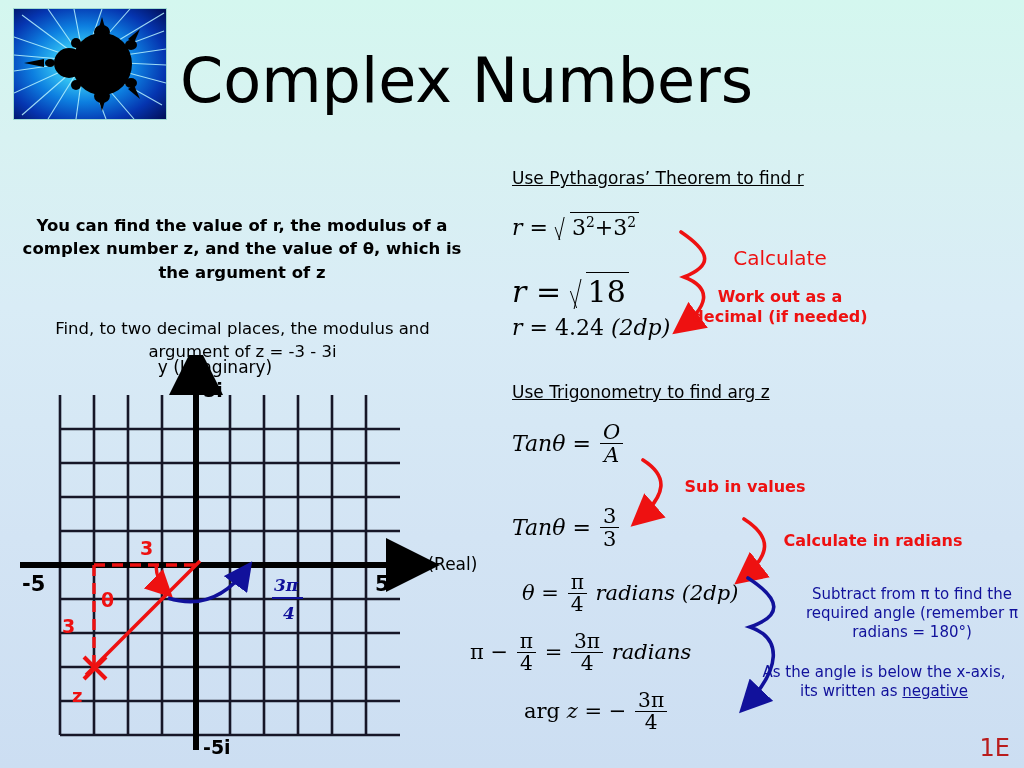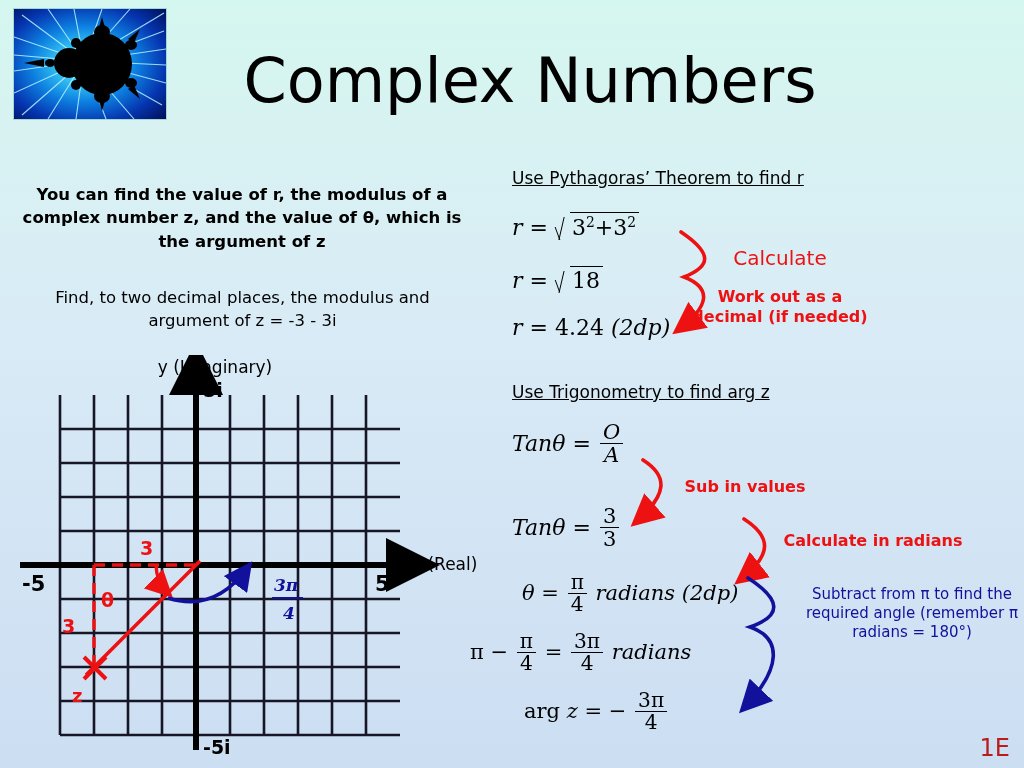--- a/index.html
+++ b/index.html
@@ -26,35 +26,36 @@
     overflow: hidden;
     background: #031a5e;
   }
   #logo svg { display:block; width:100%; height:100%; }
 
   
   #title {
     position: absolute;
     left: 180px; top: 48px;
     width: 700px;
-    text-align: center;
+    text-align: left;
     font-family: "DejaVu Sans", sans-serif;
     font-size: 62px;
     font-weight: 400;
     letter-spacing: 0px;
     color: #000;
     line-height: 1.05;
   }
 
   
   .lefttext {
     position: absolute;
     text-align: center;
     color: #000;
     font-family: "DejaVu Sans", sans-serif;
+    margin-top: 31px;
   }
   #intro-text {
     left: 22px; top: 183px; width: 440px;
     font-size: 16.5px; font-weight: bold; line-height: 1.42;
   }
   #task-text {
     left: 30px; top: 287px; width: 425px;
     font-size: 16.5px; font-weight: normal; line-height: 1.38;
   }
 
@@ -123,21 +124,21 @@
     content: "";
     position: absolute;
     left: 0px; top: 52%;
     width: 5px; height: 46%;
     border-left: 1.3px solid #000;
     transform: skewX(20deg);
   }
   sup.sq { font-size: 0.63em; vertical-align: super; font-style: normal; }
 
   #eq-r1 { left: 512px; top: 212px; font-size: 22px; }
-  #eq-r2 { left: 512px; top: 266px; font-size: 22px; }
+  #eq-r2 { left: 512px; top: 272px; font-size: 30px; }
   #eq-r3 { left: 512px; top: 315px; font-size: 22px; }
 
   #eq-t1 { left: 512px; top: 421px; font-size: 22px; }
   #eq-t2 { left: 512px; top: 505px; font-size: 22px; }
   #eq-t3 { left: 522px; top: 572px; font-size: 21px; }
   #eq-t4 { left: 470px; top: 631px; font-size: 21px; }
   #eq-t5 { left: 524px; top: 690px; font-size: 21px; }
 
   
   .annot {
@@ -400,16 +401,19 @@
     <path d="M 744 519 C 772 537 772 555 740 580" fill="none" stroke="#ee1111" stroke-width="3.6" stroke-linecap="round" marker-end="url(#ar-red)"></path>
 
     <path d="M 748 578 C 782 600 782 616 750 627 C 782 638 782 668 744 708" fill="none" stroke="#11119b" stroke-width="3.6" stroke-linecap="round" marker-end="url(#ar-blue)"></path>
   </svg>
 
   <div class="annot red" id="ann-calculate">Calculate</div>
   <div class="annot red" id="ann-subvalues">Sub in values</div>
   <div class="annot red" id="ann-decimal">Work out as a decimal (if needed)</div>
   <div class="annot red" id="ann-calcrad">Calculate in radians</div>
   <div class="annot blue" id="ann-subtract">Subtract from π to find the required angle (remember π radians = 180°)</div>
+  <div class="annot blue" id="ann-below">
+    <span>As the angle is below the x-axis, its written as </span><u>negative</u>
+  </div>
 
   <div id="slide-no">1E</div>
 
 </div>
 
 </body></html>

